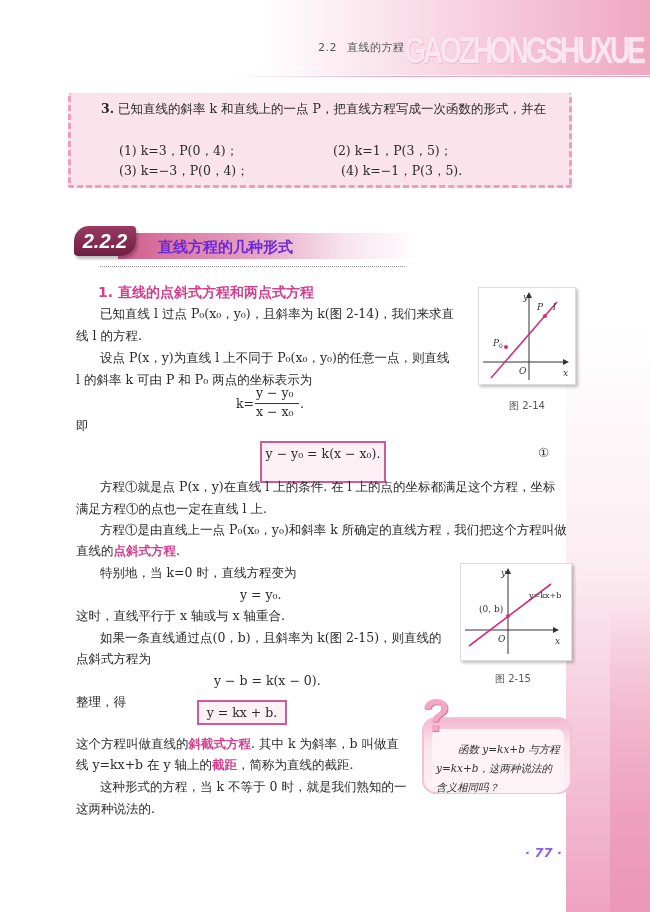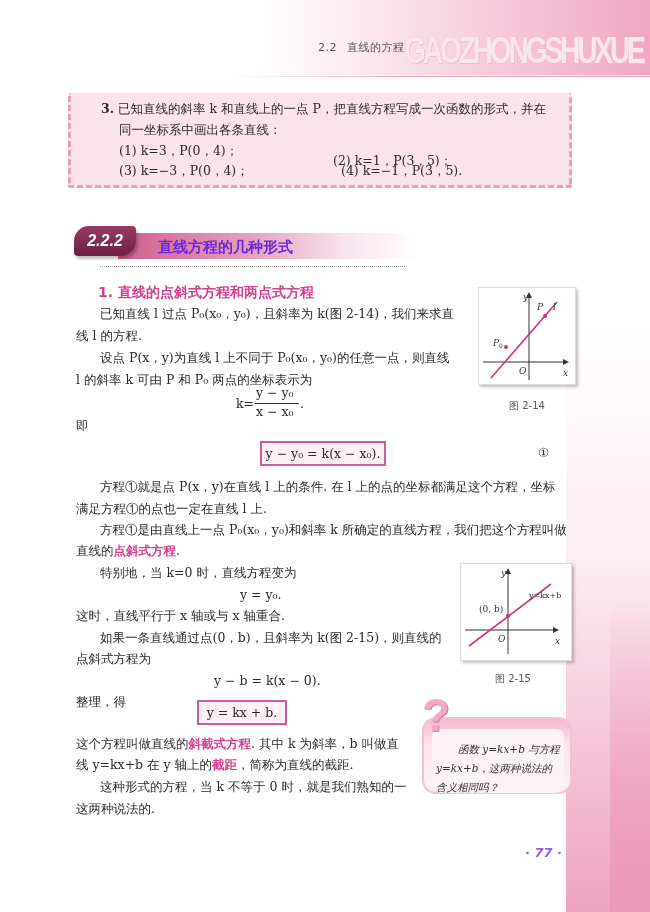--- a/index.html
+++ b/index.html
@@ -54,21 +54,21 @@
   
   .sec-banner {
     position:absolute; left:118px; top:233px; width:300px; height:26px;
     background:linear-gradient(90deg, #cf5d8d 0%, #e6a3c0 45%, #f7e3ec 75%, rgba(255,255,255,0) 100%);
   }
   .sec-pill {
     position:absolute; left:74px; top:226px; width:62px; height:30px;
     background:linear-gradient(180deg, #9a3a62 0%, #6d1f43 100%);
     border-radius:15px 4px 15px 4px; box-shadow:2px 3px 3px rgba(0,0,0,0.25);
     color:#fff; font-family:"Liberation Sans", sans-serif; font-weight:bold; font-style:italic;
-    font-size:16px; line-height:30px; text-align:center;
+    font-size:20px; line-height:30px; text-align:center;
   }
   .sec-title {
     position:absolute; left:150px; top:238px; font-size:15px; font-weight:bold; color:#6d28d9;
     font-family:"DejaVu Sans", sans-serif;
     margin-left:8px;
   }
   .sec-dots {
     position:absolute; left:100px; top:266px; width:305px; height:0;
     border-top:1px dotted #9a9a9a;
   }
@@ -123,23 +123,22 @@
 <div class="hdr-brand">GAOZHONGSHUXUE</div>
 <div class="hdr-line"></div>
 
 <div class="side-band"></div>
 <div class="side-band2"></div>
 
 <div class="exercise">
   <div class="ex-line" style="left:30px;top:8px;">
     <span class="ex-num">3.</span><span>已知直线的斜率 k 和直线上的一点 P，把直线方程写成一次函数的形式，并在</span>
   </div>
-  <div class="ex-line" style="left:48px;top:29px;">同一坐标系中画出各条直线：</div>
   <div class="ex-line" style="left:48px;top:50px;">(1) k=3，P(0，4)；</div>
-  <div class="ex-line" style="left:262px;top:60px;">(2) k=1，P(3，5)；</div>
+  <div class="ex-line" style="left:262px;top:50px;">(2) k=1，P(3，5)；</div>
   <div class="ex-line" style="left:48px;top:70px;">(3) k=−3，P(0，4)；</div>
   <div class="ex-line" style="left:262px;top:70px;margin-left:8px;">(4) k=−1，P(3，5).</div>
 </div>
 
 <div class="sec-banner"></div>
 <div class="sec-pill">2.2.2</div>
 <div class="sec-title">直线方程的几种形式</div>
 <div class="sec-dots"></div>
 
 <div class="subhead">1. 直线的点斜式方程和两点式方程</div>
@@ -152,21 +151,21 @@
 <div class="frac" style="left:236px;top:388px;width:80px;height:34px;">
   <span style="position:absolute;left:0;top:8px;">k=</span>
   <span style="position:absolute;left:20px;top:-3px;">y − y₀</span>
   <span class="bar" style="left:19px;top:15px;width:44px;"></span>
   <span style="position:absolute;left:20px;top:16px;">x − x₀</span>
   <span style="position:absolute;left:64px;top:8px;">.</span>
 </div>
 
 <div class="p" style="left:76px;top:418px;">即</div>
 
-<div class="eqbox" style="left:260px;top:441px;width:126px;height:25px;line-height:21px;">y − y₀ = k(x − x₀).</div>
+<div class="eqbox" style="left:260px;top:441px;width:126px;height:42px;line-height:21px;">y − y₀ = k(x − x₀).</div>
 <div class="p" style="left:538px;top:445px;">①</div>
 
 <div class="p" style="left:100px;top:479px;">方程①就是点 P(x，y)在直线 l 上的条件. 在 l 上的点的坐标都满足这个方程，坐标</div>
 <div class="p" style="left:76px;top:501px;">满足方程①的点也一定在直线 l 上.</div>
 <div class="p" style="left:100px;top:522px;">方程①是由直线上一点 P₀(x₀，y₀)和斜率 k 所确定的直线方程，我们把这个方程叫做</div>
 <div class="p" style="left:76px;top:543px;">
   <span>直线的</span><span class="hl">点斜式方程</span><span>.</span>
 </div>
 
 <div class="p" style="left:100px;top:565px;">特别地，当 k=0 时，直线方程变为</div>

